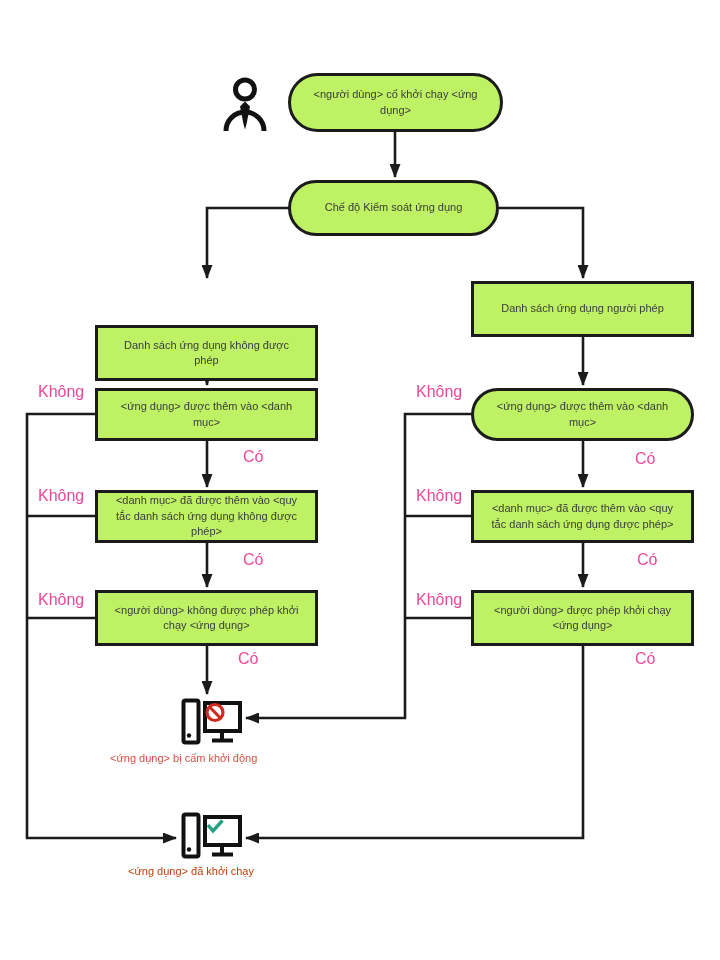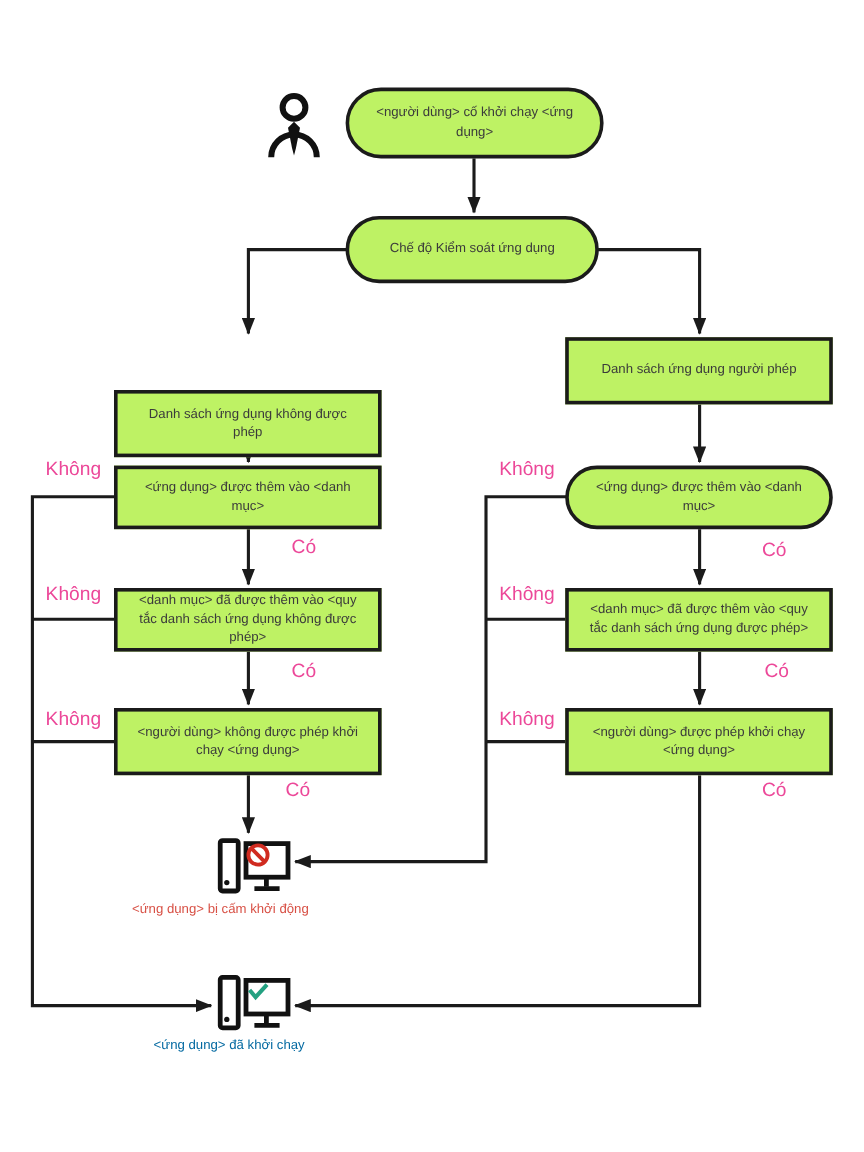--- a/index.html
+++ b/index.html
@@ -133,13 +133,13 @@
 <div class="outcome" id="out-blocked" style="color:#d85045">&lt;ứng dụng&gt; bị cấm khởi động</div>
 
 <svg id="started-computer-icon" class="icon" width="62" height="50" viewBox="0 0 62 50" xmlns="http://www.w3.org/2000/svg">
   <rect x="2.5" y="2.5" width="15" height="42" rx="2" fill="none" stroke="#111" stroke-width="4"></rect>
   <circle cx="8" cy="37.5" r="2.2" fill="#111"></circle>
   <rect x="24" y="5" width="35" height="28" fill="none" stroke="#111" stroke-width="4"></rect>
   <path d="M41,33 L41,41" stroke="#111" stroke-width="4"></path>
   <path d="M31,42.5 L52,42.5" stroke="#111" stroke-width="4"></path>
   <path d="M27,13 l5,6 l9.5,-10.5" fill="none" stroke="#23a181" stroke-width="3.4"></path>
 </svg>
-<div class="outcome" id="out-started" style="color:#0369a1">&lt;ứng dụng&gt; đã khởi chạy</div>
+<div class="outcome" id="out-started" style="color:#c2410c">&lt;ứng dụng&gt; đã khởi chạy</div>
 
 </body></html>

